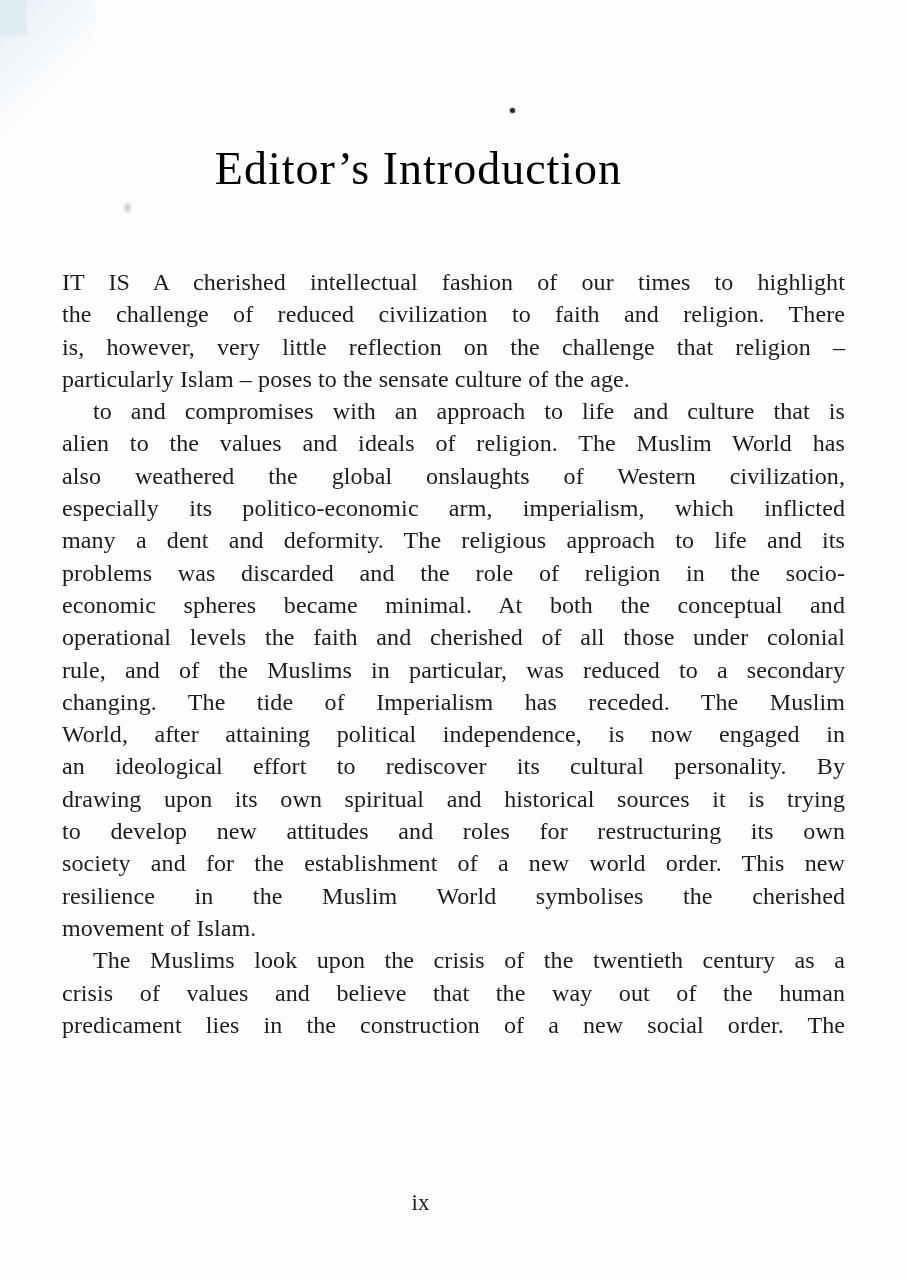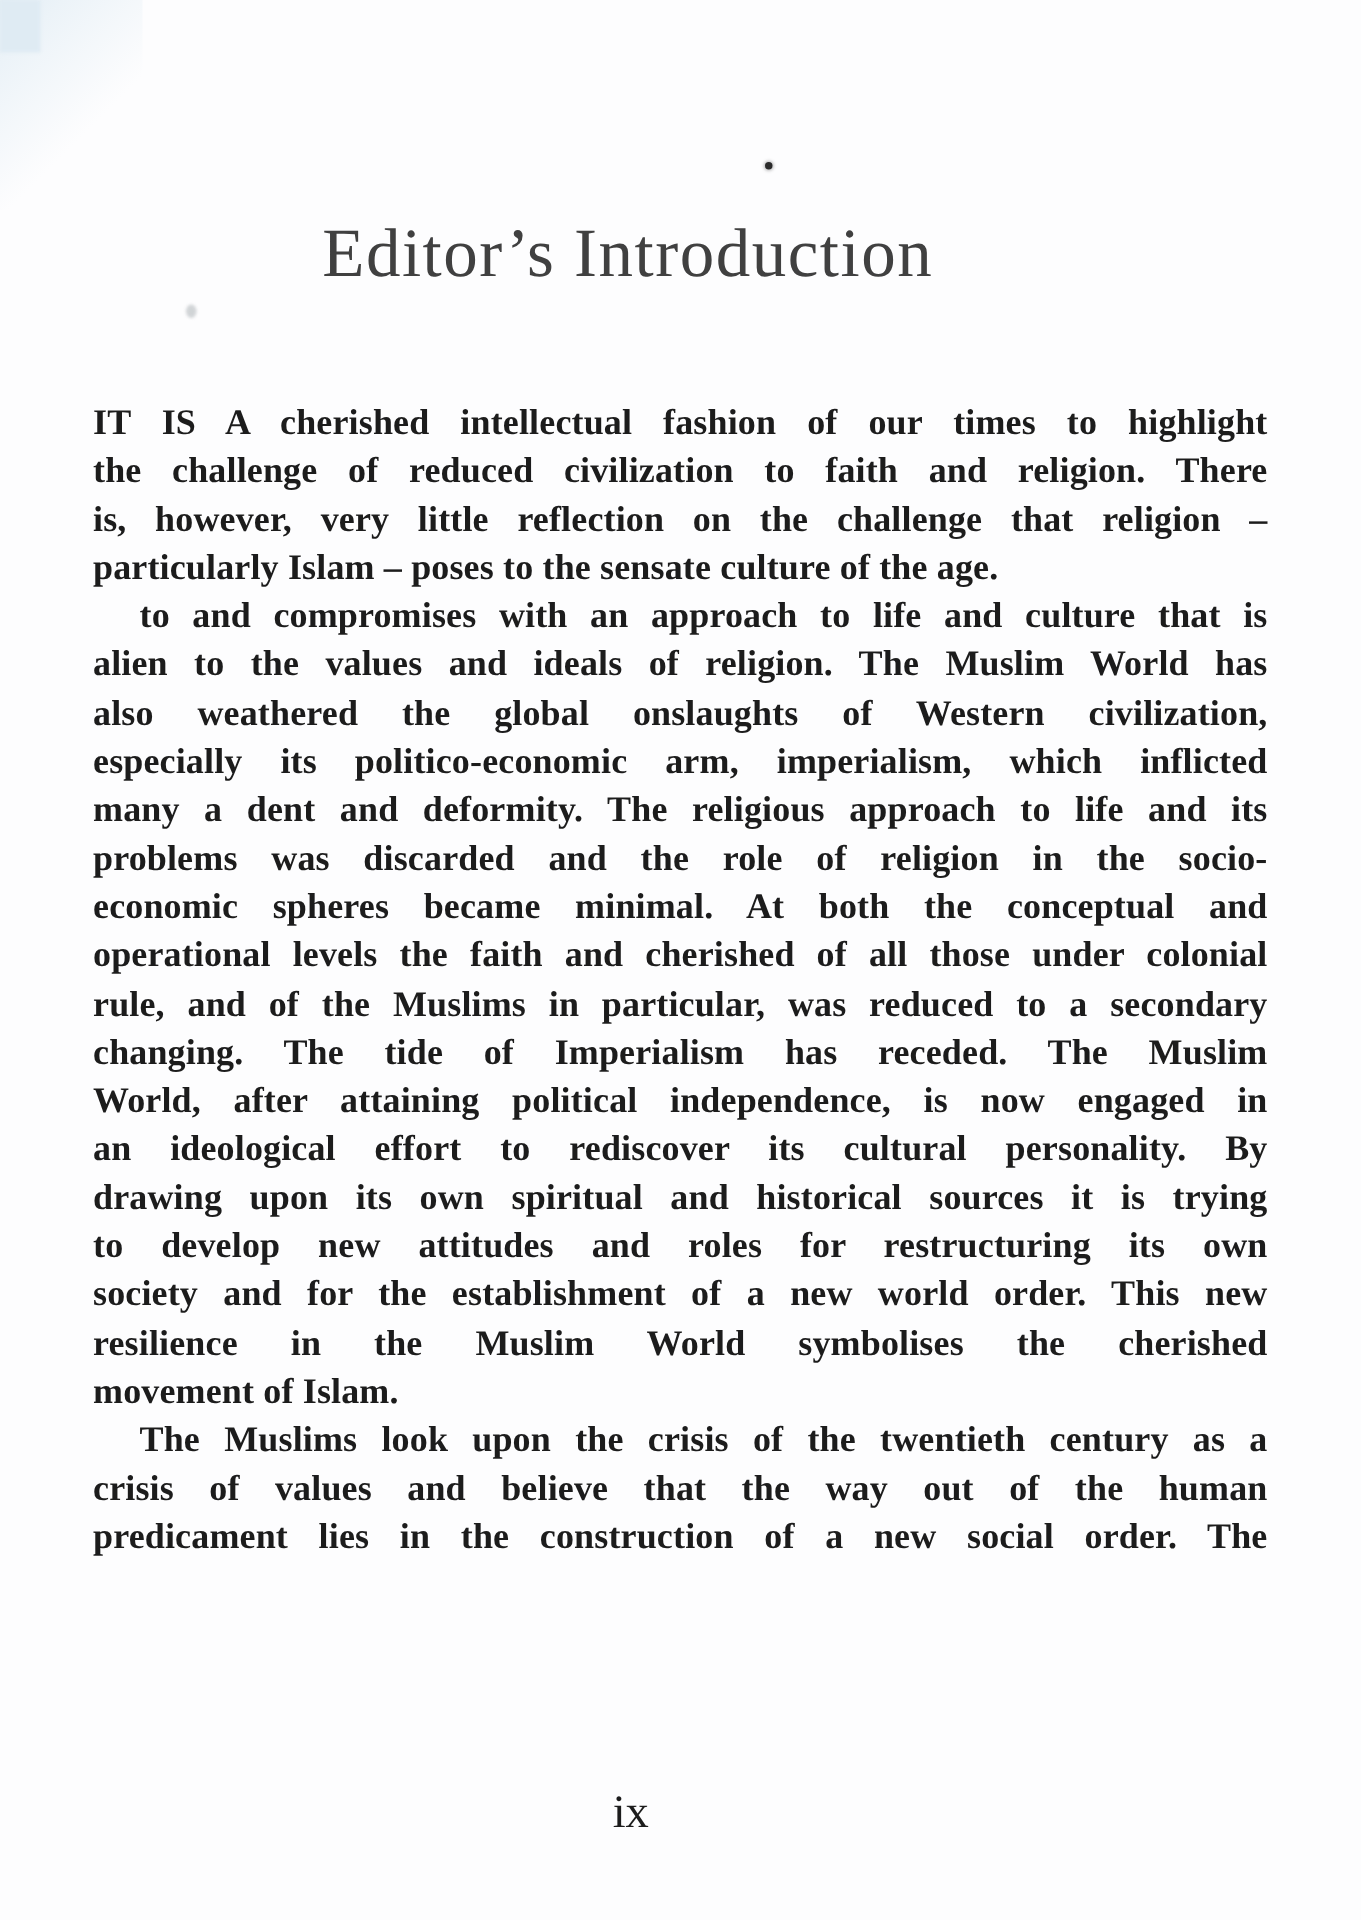--- a/index.html
+++ b/index.html
@@ -62,54 +62,53 @@
   .title {
     position: absolute;
     top: 142px;
     left: 0;
     right: 70px; 
     margin: 0;
     text-align: center;
     font-size: 46px;
     font-weight: normal;
     letter-spacing: 1px;
-    color: #404040;
+    color: #000000;
   }
   .body-text {
     position: absolute;
     top: 266px;
     left: 62px;
     width: 783px;
     font-size: 24px;
     line-height: 32.3px;
     letter-spacing: 0.1px;
   }
   .paragraph { margin: 0; }
   .paragraph .line {
     text-align: justify;
     text-align-last: justify;
     white-space: normal;
-    font-weight: bold;
   }
   .paragraph .line.lastline {
     text-align-last: left;
   }
   .paragraph .line.lastline.justified {
     text-align-last: justify;
   }
   .paragraph.indent .line:first-child {
     padding-left: 31px;
   }
   .page-number {
     position: absolute;
     top: 1190px;
     left: 0;
     right: 66px; 
     text-align: center;
-    font-size: 31px;
+    font-size: 23px;
     color: #1c1c1c;
   }
 </style>
 </head>
 <body>
 
 <div class="page">
   <div class="corner-artifact"></div>
   <div class="ink-dot"></div>
   <div class="faint-speck"></div>

